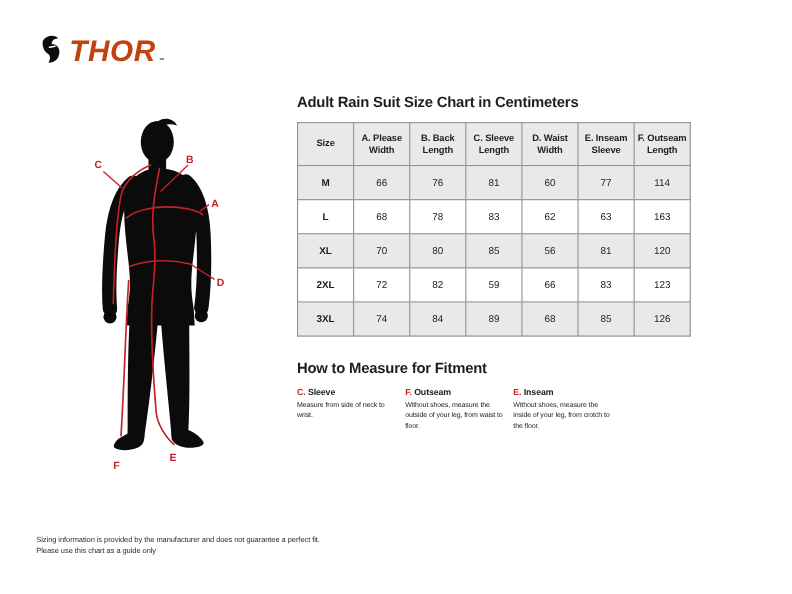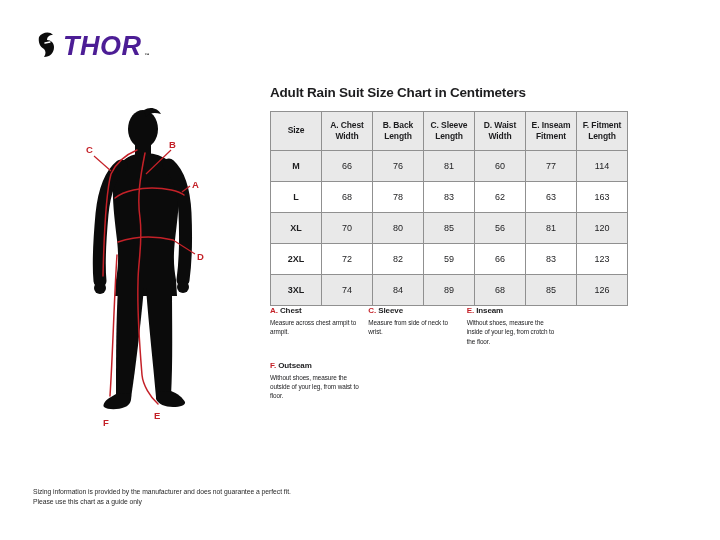--- a/index.html
+++ b/index.html
@@ -3,21 +3,21 @@
 <meta charset="utf-8">
 <style>
   html,body{margin:0;padding:0;background:#fff;}
   .page{position:relative;width:720px;height:540px;background:#ffffff;overflow:hidden;
         font-family:"Liberation Sans",sans-serif;color:#1d1d1f;}
 
   
   .logo{position:absolute;left:36px;top:31px;display:flex;align-items:center;gap:3px;}
   .logo-mark{width:24px;height:30px;display:block;}
   .logo-text{font-weight:bold;font-style:italic;font-size:27px;letter-spacing:.5px;
-             color:#4c1d95;line-height:1;}
+             color:#c2410c;line-height:1;}
   .logo-tm{font-size:5px;font-weight:bold;align-self:flex-end;margin-bottom:3px;color:#0c0c0c;}
 
   
   .figure{position:absolute;left:80px;top:100px;width:150px;height:330px;}
   .seam{stroke:var(--red,#c42128);fill:none;stroke-width:1.5;stroke-linecap:round;}
   .leader{stroke:var(--red,#c42128);fill:none;stroke-width:1.2;}
   .fig-label{fill:var(--red,#c42128);font-family:"Liberation Sans",sans-serif;
              font-weight:bold;font-size:9.5px;}
   .sil{fill:#0b0b0b;}
   .sil-stroke{stroke:#0b0b0b;fill:none;}
@@ -96,26 +96,26 @@
     <text class="fig-label" x="23" y="326">F</text>
   </svg>
 
   <div class="right">
     <h2 class="chart-title">Adult Rain Suit Size Chart in Centimeters</h2>
 
     <table id="size-table">
       <thead>
           <tr>
             <th>Size</th>
-            <th>A. Chest Width</th>
+            <th>A. Please Width</th>
             <th>B. Back Length</th>
             <th>C. Sleeve Length</th>
             <th>D. Waist Width</th>
-            <th>E. Inseam Fitment</th>
-            <th>F. Fitment Length</th>
+            <th>E. Inseam Sleeve</th>
+            <th>F. Outseam Length</th>
           </tr>
         </thead>
       <tbody>
           <tr>
             <td class="size-cell">M</td>
             <td>66</td>
             <td>76</td>
             <td>81</td>
             <td>60</td>
             <td>77</td>
@@ -153,36 +153,33 @@
             <td>74</td>
             <td>84</td>
             <td>89</td>
             <td>68</td>
             <td>85</td>
             <td>126</td>
           </tr>
         </tbody>
     </table>
 
+    <h3 class="measure-title">How to Measure for Fitment</h3>
     <div class="measure-grid" id="measure-grid">
-        <div class="m-item">
-          <div class="m-label"><span class="m-key">A. </span><span>Chest</span></div>
-          <div class="m-desc">Measure across chest armpit to armpit.</div>
-        </div>
         <div class="m-item">
           <div class="m-label"><span class="m-key">C. </span><span>Sleeve</span></div>
           <div class="m-desc">Measure from side of neck to wrist.</div>
         </div>
         <div class="m-item">
+          <div class="m-label"><span class="m-key">F. </span><span>Outseam</span></div>
+          <div class="m-desc">Without shoes, measure the outside of your leg, from waist to floor.</div>
+        </div>
+        <div class="m-item">
           <div class="m-label"><span class="m-key">E. </span><span>Inseam</span></div>
           <div class="m-desc">Without shoes, measure the inside of your leg, from crotch to the floor.</div>
-        </div>
-        <div class="m-item">
-          <div class="m-label"><span class="m-key">F. </span><span>Outseam</span></div>
-          <div class="m-desc">Without shoes, measure the outside of your leg, from waist to floor.</div>
         </div>
       </div>
   </div>
 
   <div class="footer">
     <div>Sizing information is provided by the manufacturer and does not guarantee a perfect fit.</div>
     <div>Please use this chart as a guide only</div>
   </div>
 
 </div>

